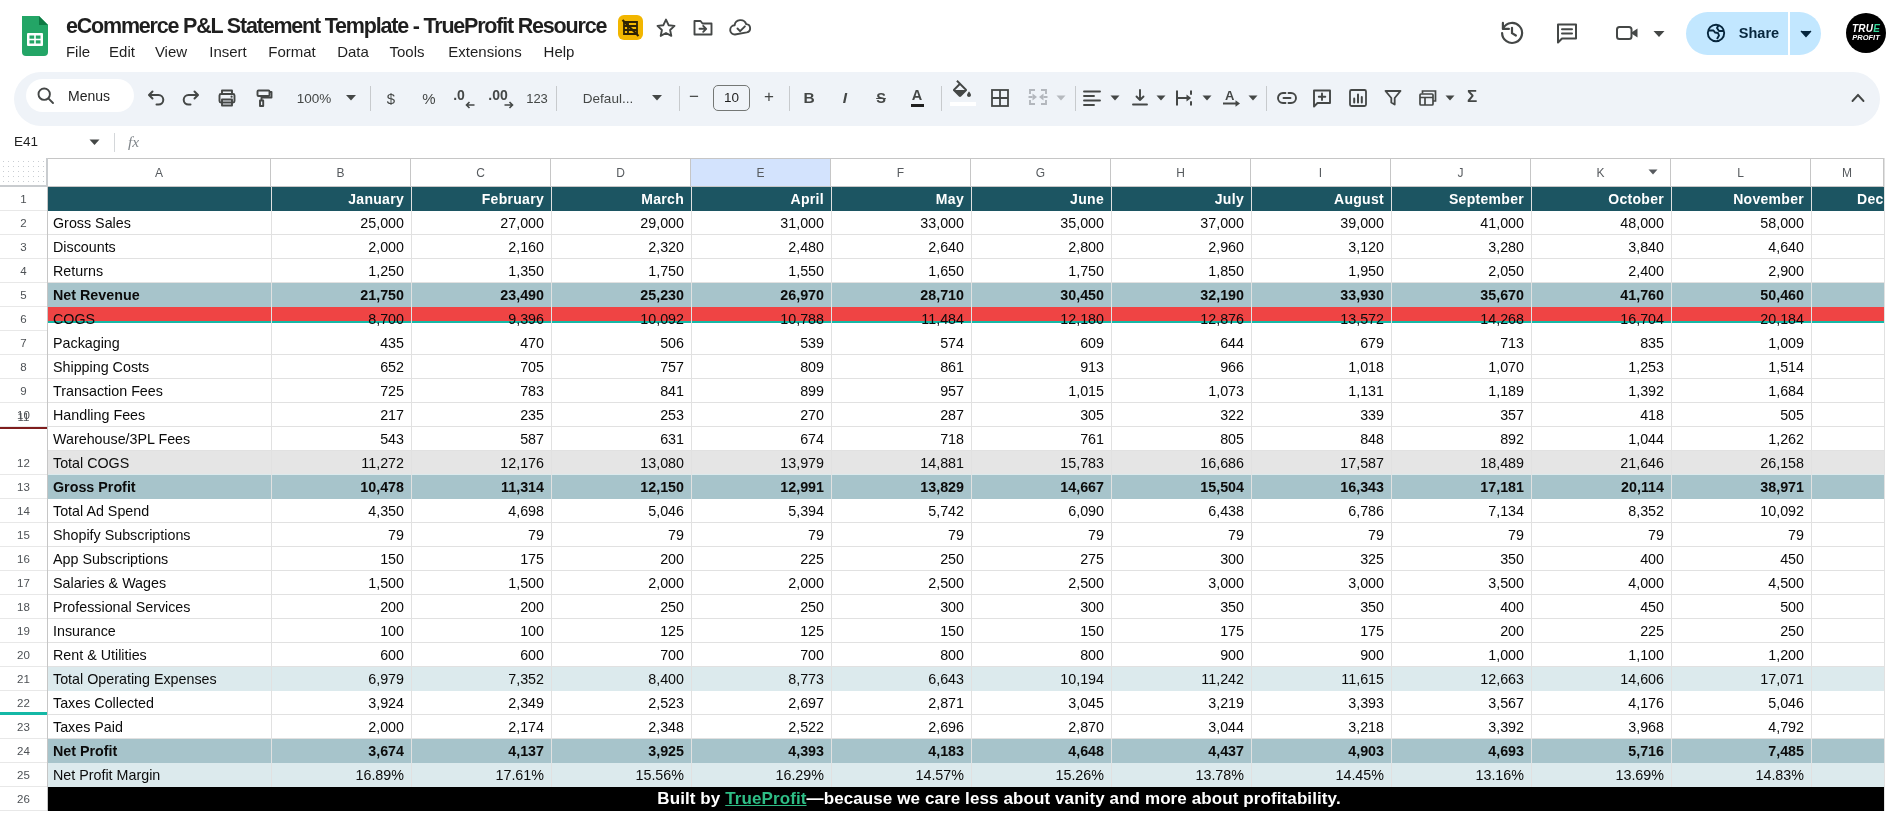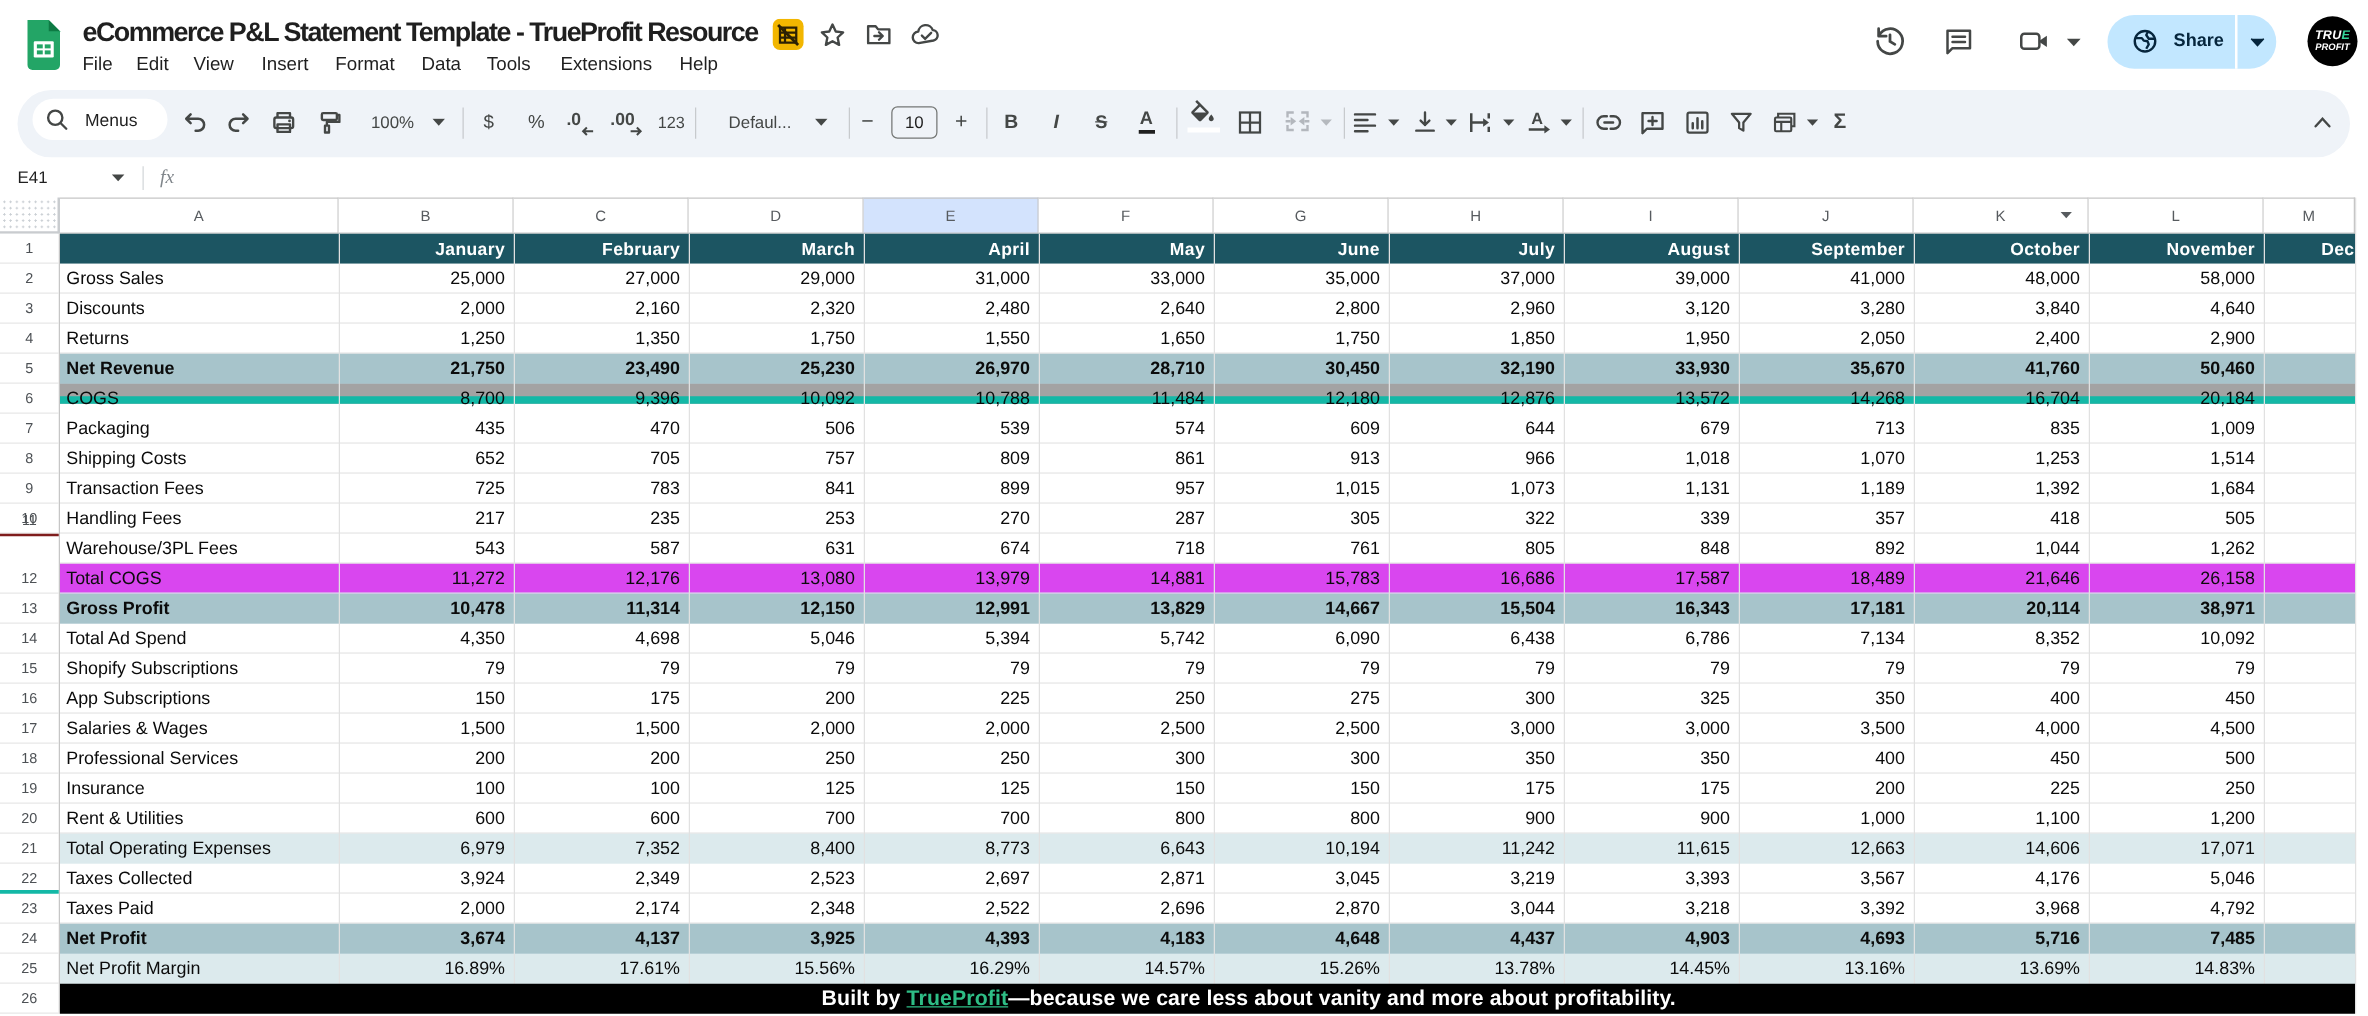--- a/index.html
+++ b/index.html
@@ -310,21 +310,21 @@
 <div class="cell num" style="left:503px;width:140px">25,230</div>
 <div class="cell num" style="left:643px;width:140px">26,970</div>
 <div class="cell num" style="left:783px;width:140px">28,710</div>
 <div class="cell num" style="left:923px;width:140px">30,450</div>
 <div class="cell num" style="left:1063px;width:140px">32,190</div>
 <div class="cell num" style="left:1203px;width:140px">33,930</div>
 <div class="cell num" style="left:1343px;width:140px">35,670</div>
 <div class="cell num" style="left:1483px;width:140px">41,760</div>
 <div class="cell num" style="left:1623px;width:140px">50,460</div>
 </div>
-<div class="row" style="top:307px;background:#a3a3a3;width:1836px;height:16px;border-bottom:6px solid #14b8a6;font-weight:400">
+<div class="row" style="top:307px;background:#ef4444;width:1836px;height:16px;border-bottom:2px solid #14b8a6;font-weight:400">
 <div class="cell lab" style="left:0;width:222px">COGS</div>
 <div class="cell num" style="left:223px;width:140px">8,700</div>
 <div class="cell num" style="left:363px;width:140px">9,396</div>
 <div class="cell num" style="left:503px;width:140px">10,092</div>
 <div class="cell num" style="left:643px;width:140px">10,788</div>
 <div class="cell num" style="left:783px;width:140px">11,484</div>
 <div class="cell num" style="left:923px;width:140px">12,180</div>
 <div class="cell num" style="left:1063px;width:140px">12,876</div>
 <div class="cell num" style="left:1203px;width:140px">13,572</div>
 <div class="cell num" style="left:1343px;width:140px">14,268</div>
@@ -394,21 +394,21 @@
 <div class="cell num" style="left:503px;width:140px">631</div>
 <div class="cell num" style="left:643px;width:140px">674</div>
 <div class="cell num" style="left:783px;width:140px">718</div>
 <div class="cell num" style="left:923px;width:140px">761</div>
 <div class="cell num" style="left:1063px;width:140px">805</div>
 <div class="cell num" style="left:1203px;width:140px">848</div>
 <div class="cell num" style="left:1343px;width:140px">892</div>
 <div class="cell num" style="left:1483px;width:140px">1,044</div>
 <div class="cell num" style="left:1623px;width:140px">1,262</div>
 </div>
-<div class="row" style="top:451px;background:#d946ef;width:1836px;height:24px;border-bottom:1px solid #dceaed;font-weight:400">
+<div class="row" style="top:451px;background:#e5e5e5;width:1836px;height:24px;border-bottom:1px solid #dceaed;font-weight:400">
 <div class="cell lab" style="left:0;width:222px">Total COGS</div>
 <div class="cell num" style="left:223px;width:140px">11,272</div>
 <div class="cell num" style="left:363px;width:140px">12,176</div>
 <div class="cell num" style="left:503px;width:140px">13,080</div>
 <div class="cell num" style="left:643px;width:140px">13,979</div>
 <div class="cell num" style="left:783px;width:140px">14,881</div>
 <div class="cell num" style="left:923px;width:140px">15,783</div>
 <div class="cell num" style="left:1063px;width:140px">16,686</div>
 <div class="cell num" style="left:1203px;width:140px">17,587</div>
 <div class="cell num" style="left:1343px;width:140px">18,489</div>

